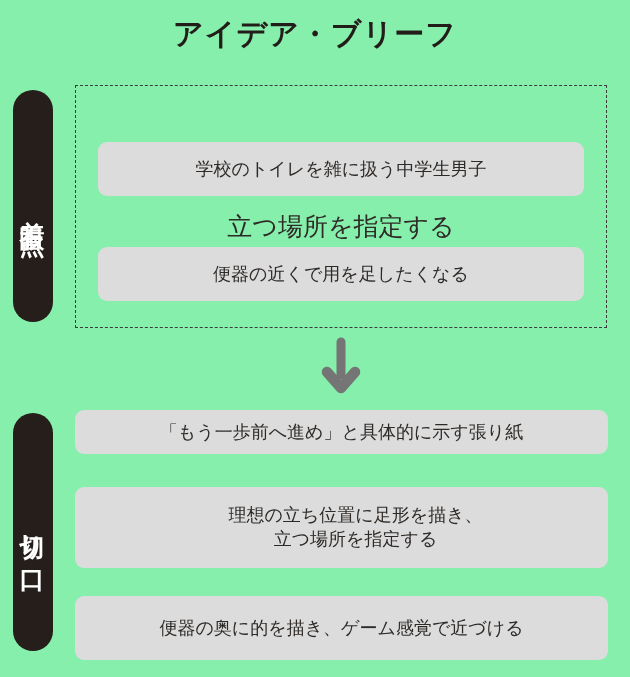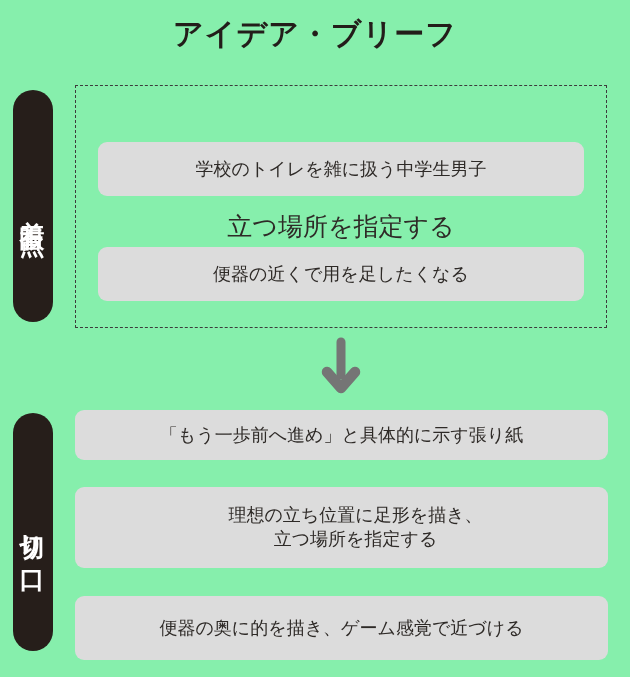--- a/index.html
+++ b/index.html
@@ -88,21 +88,21 @@
     left: 318px;
     top: 335px;
   }
   
   .idea {
     position: absolute;
     left: 75px;
     width: 533px;
     box-sizing: border-box;
   }
-  .idea-1 { top: 410px; height: 50px; }
+  .idea-1 { top: 410px; height: 44px; }
   .idea-2 { top: 487px; height: 81px; white-space: pre-line; line-height: 1.32; padding-left: 28px; }
   .idea-3 { top: 596px; height: 64px; }
 </style>
 </head>
 <body>
 
 <div class="canvas">
 
   <h1 class="title">アイデア・ブリーフ</h1>
 

